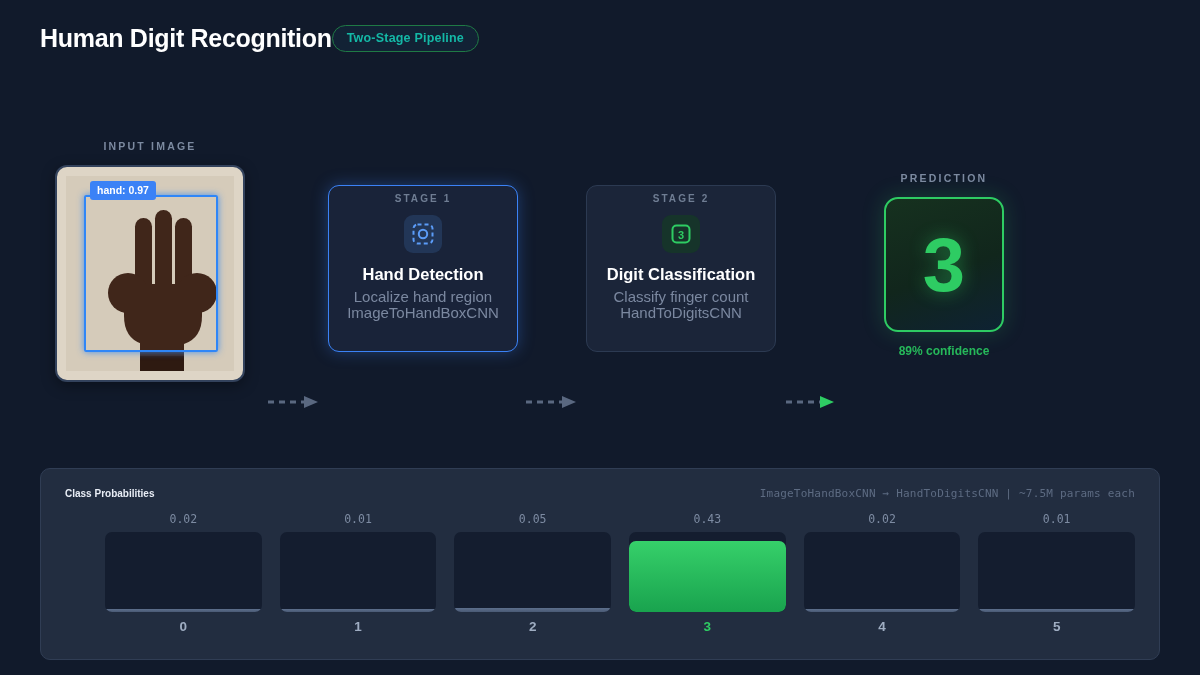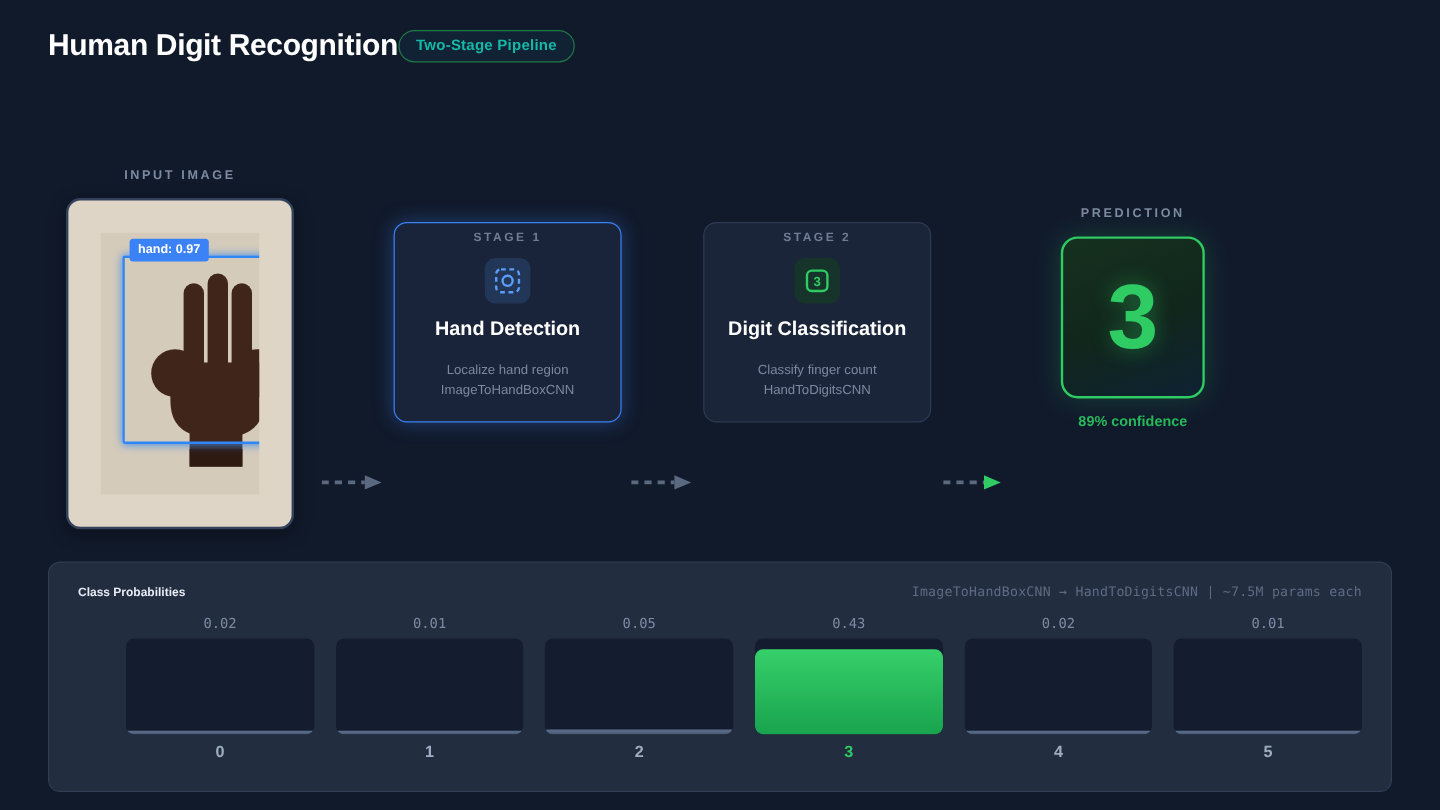--- a/index.html
+++ b/index.html
@@ -58,25 +58,25 @@
   
   .input-block {
     position: absolute;
     left: 55px;
     top: 0;
     width: 190px;
   }
   .input-frame {
     margin-top: 13px;
     width: 190px;
-    height: 276px;
+    height: 217px;
     border-radius: 12px;
     background: #ded5c6;
     border: 2px solid #33425c;
-    padding: 27px;
+    padding: 9px;
     position: relative;
     box-shadow: 0 4px 14px rgba(0,0,0,.35);
   }
   .photo {
     width: 100%;
     height: 100%;
     background: #d5cbba;
     position: relative;
     overflow: hidden;
   }
@@ -138,22 +138,22 @@
   }
   .icon-blue { background: #223657; }
   .icon-green { background: #16342a; }
   .stage-title {
     margin-top: 12px;
     font-size: 16.5px;
     font-weight: bold;
     color: #ffffff;
   }
   .stage-sub {
-    margin-top: 17px;
-    font-size: 11px;
+    margin-top: 5px;
+    font-size: 15px;
     color: #7b88a0;
     line-height: 16px;
   }
 
   
   .arrow { position: absolute; top: 255px; }
   .a1 { left: 268px; }
   .a2 { left: 526px; }
   .a3 { left: 786px; }
 

